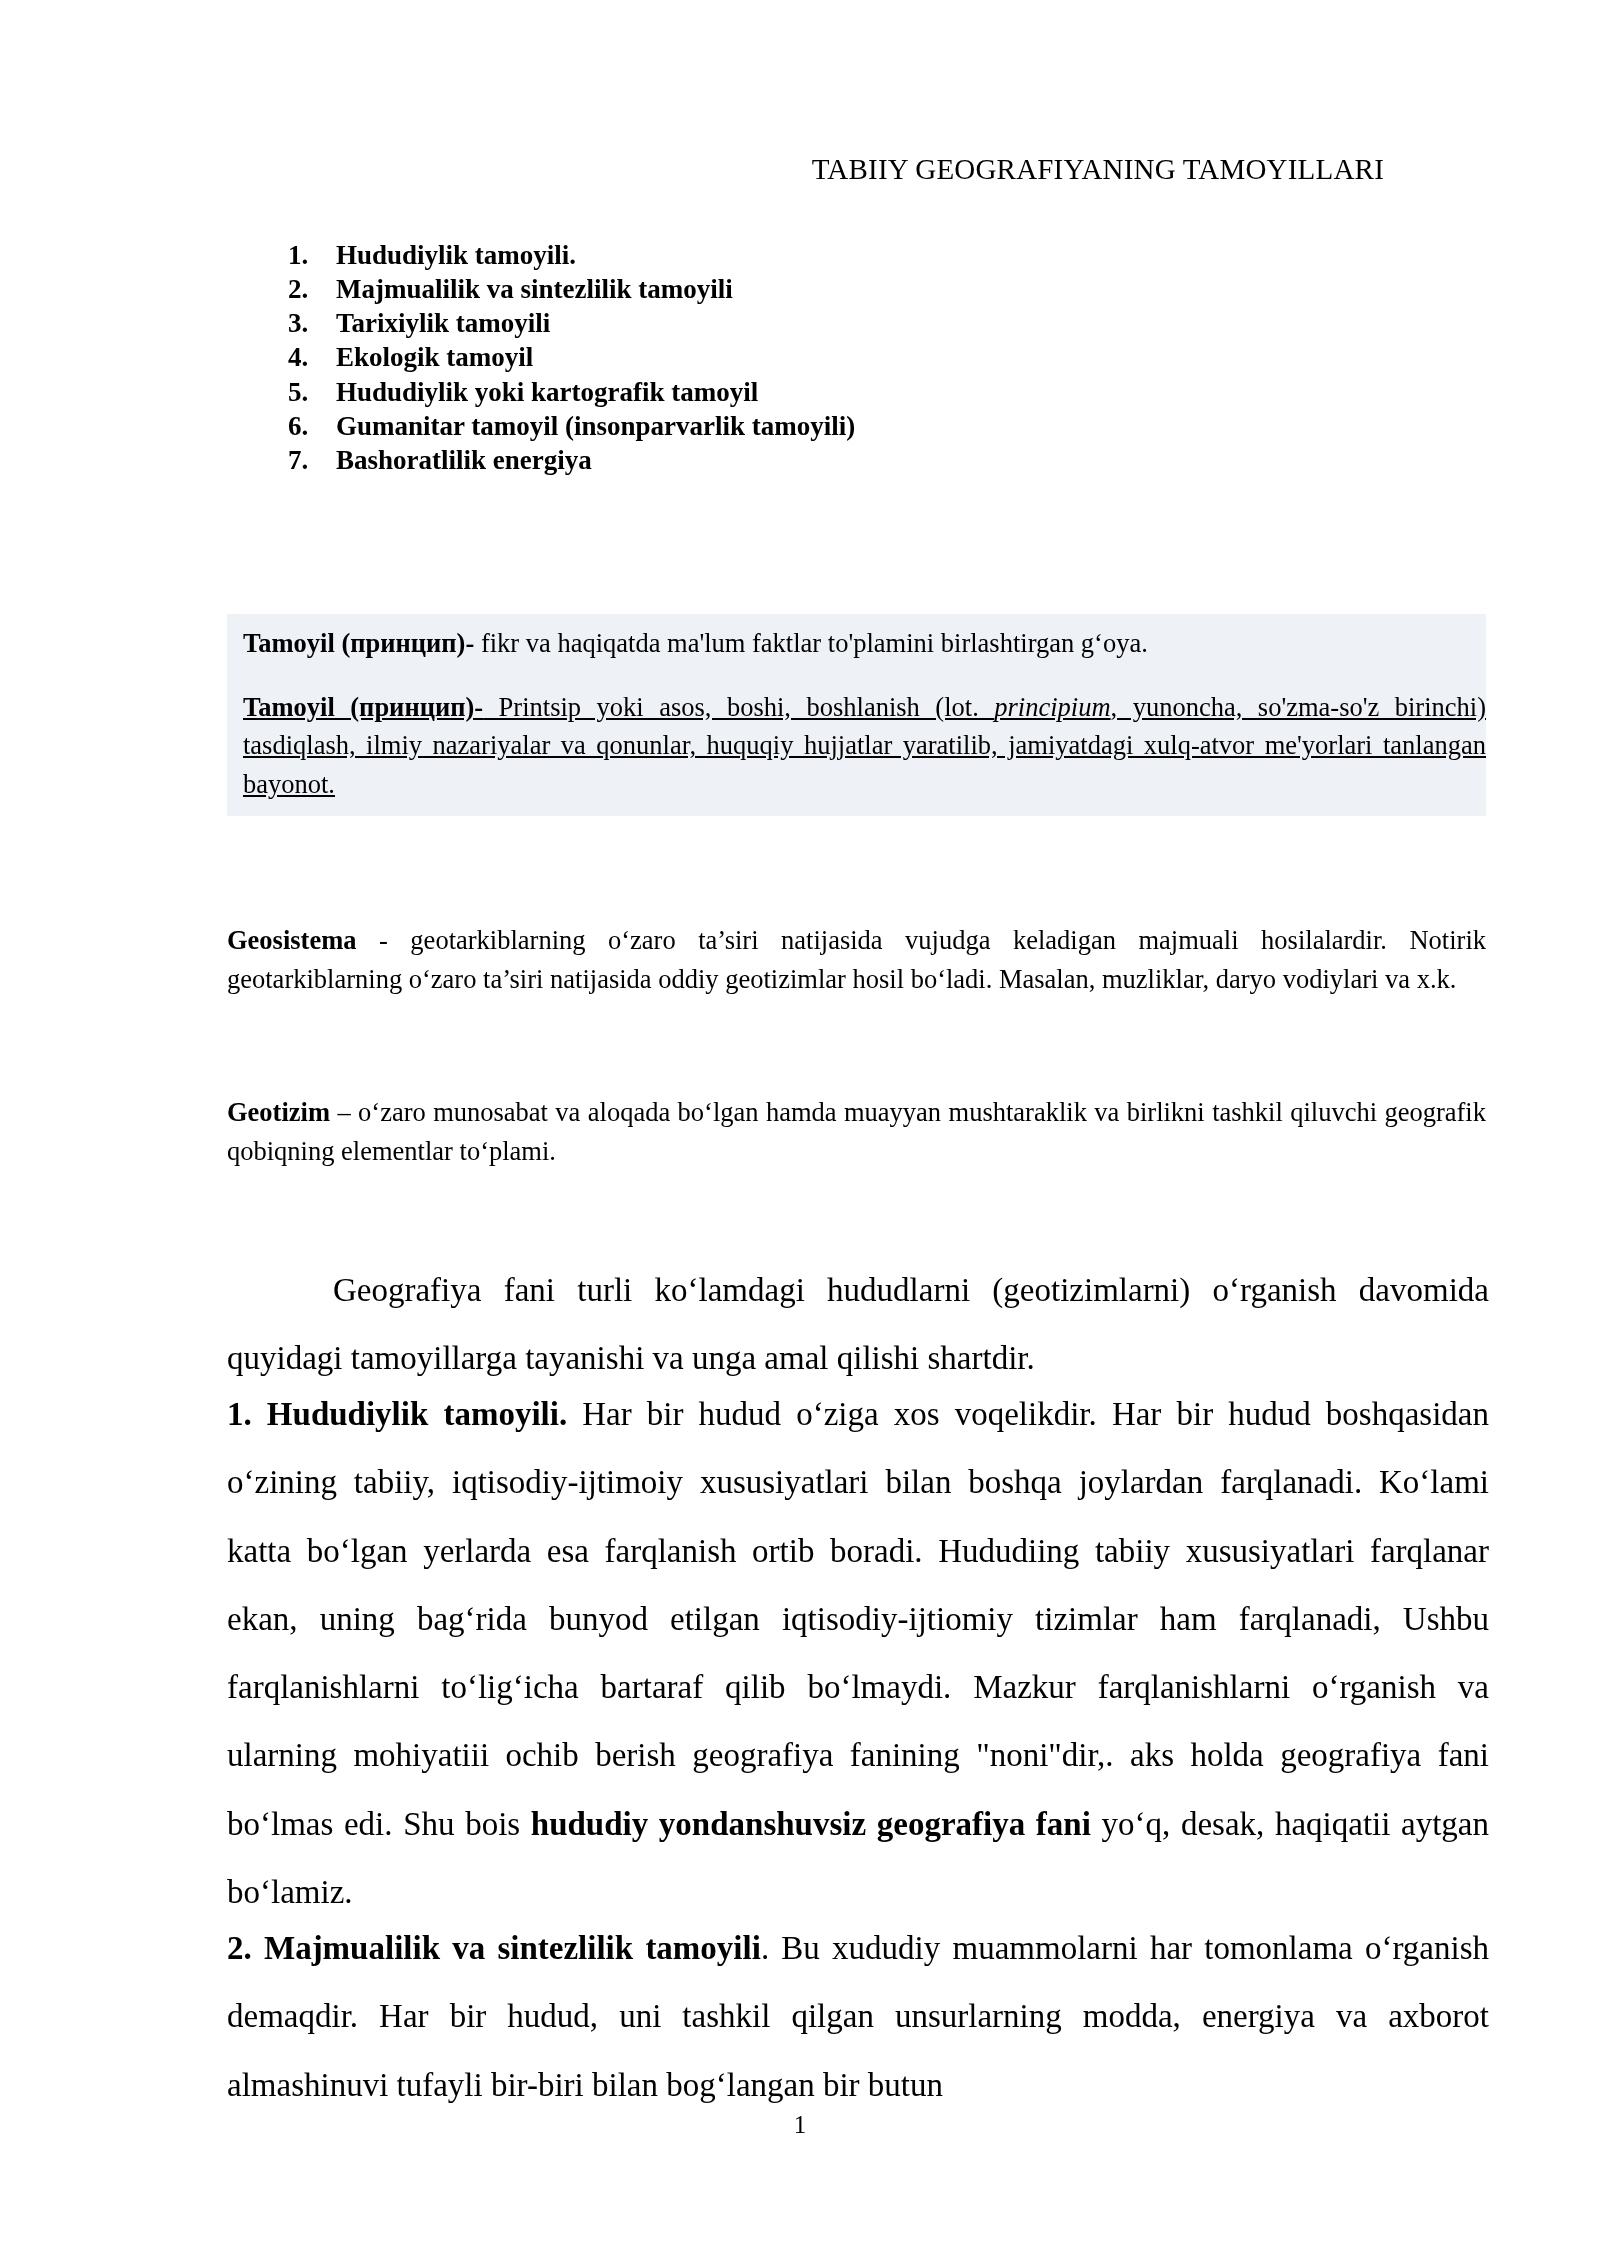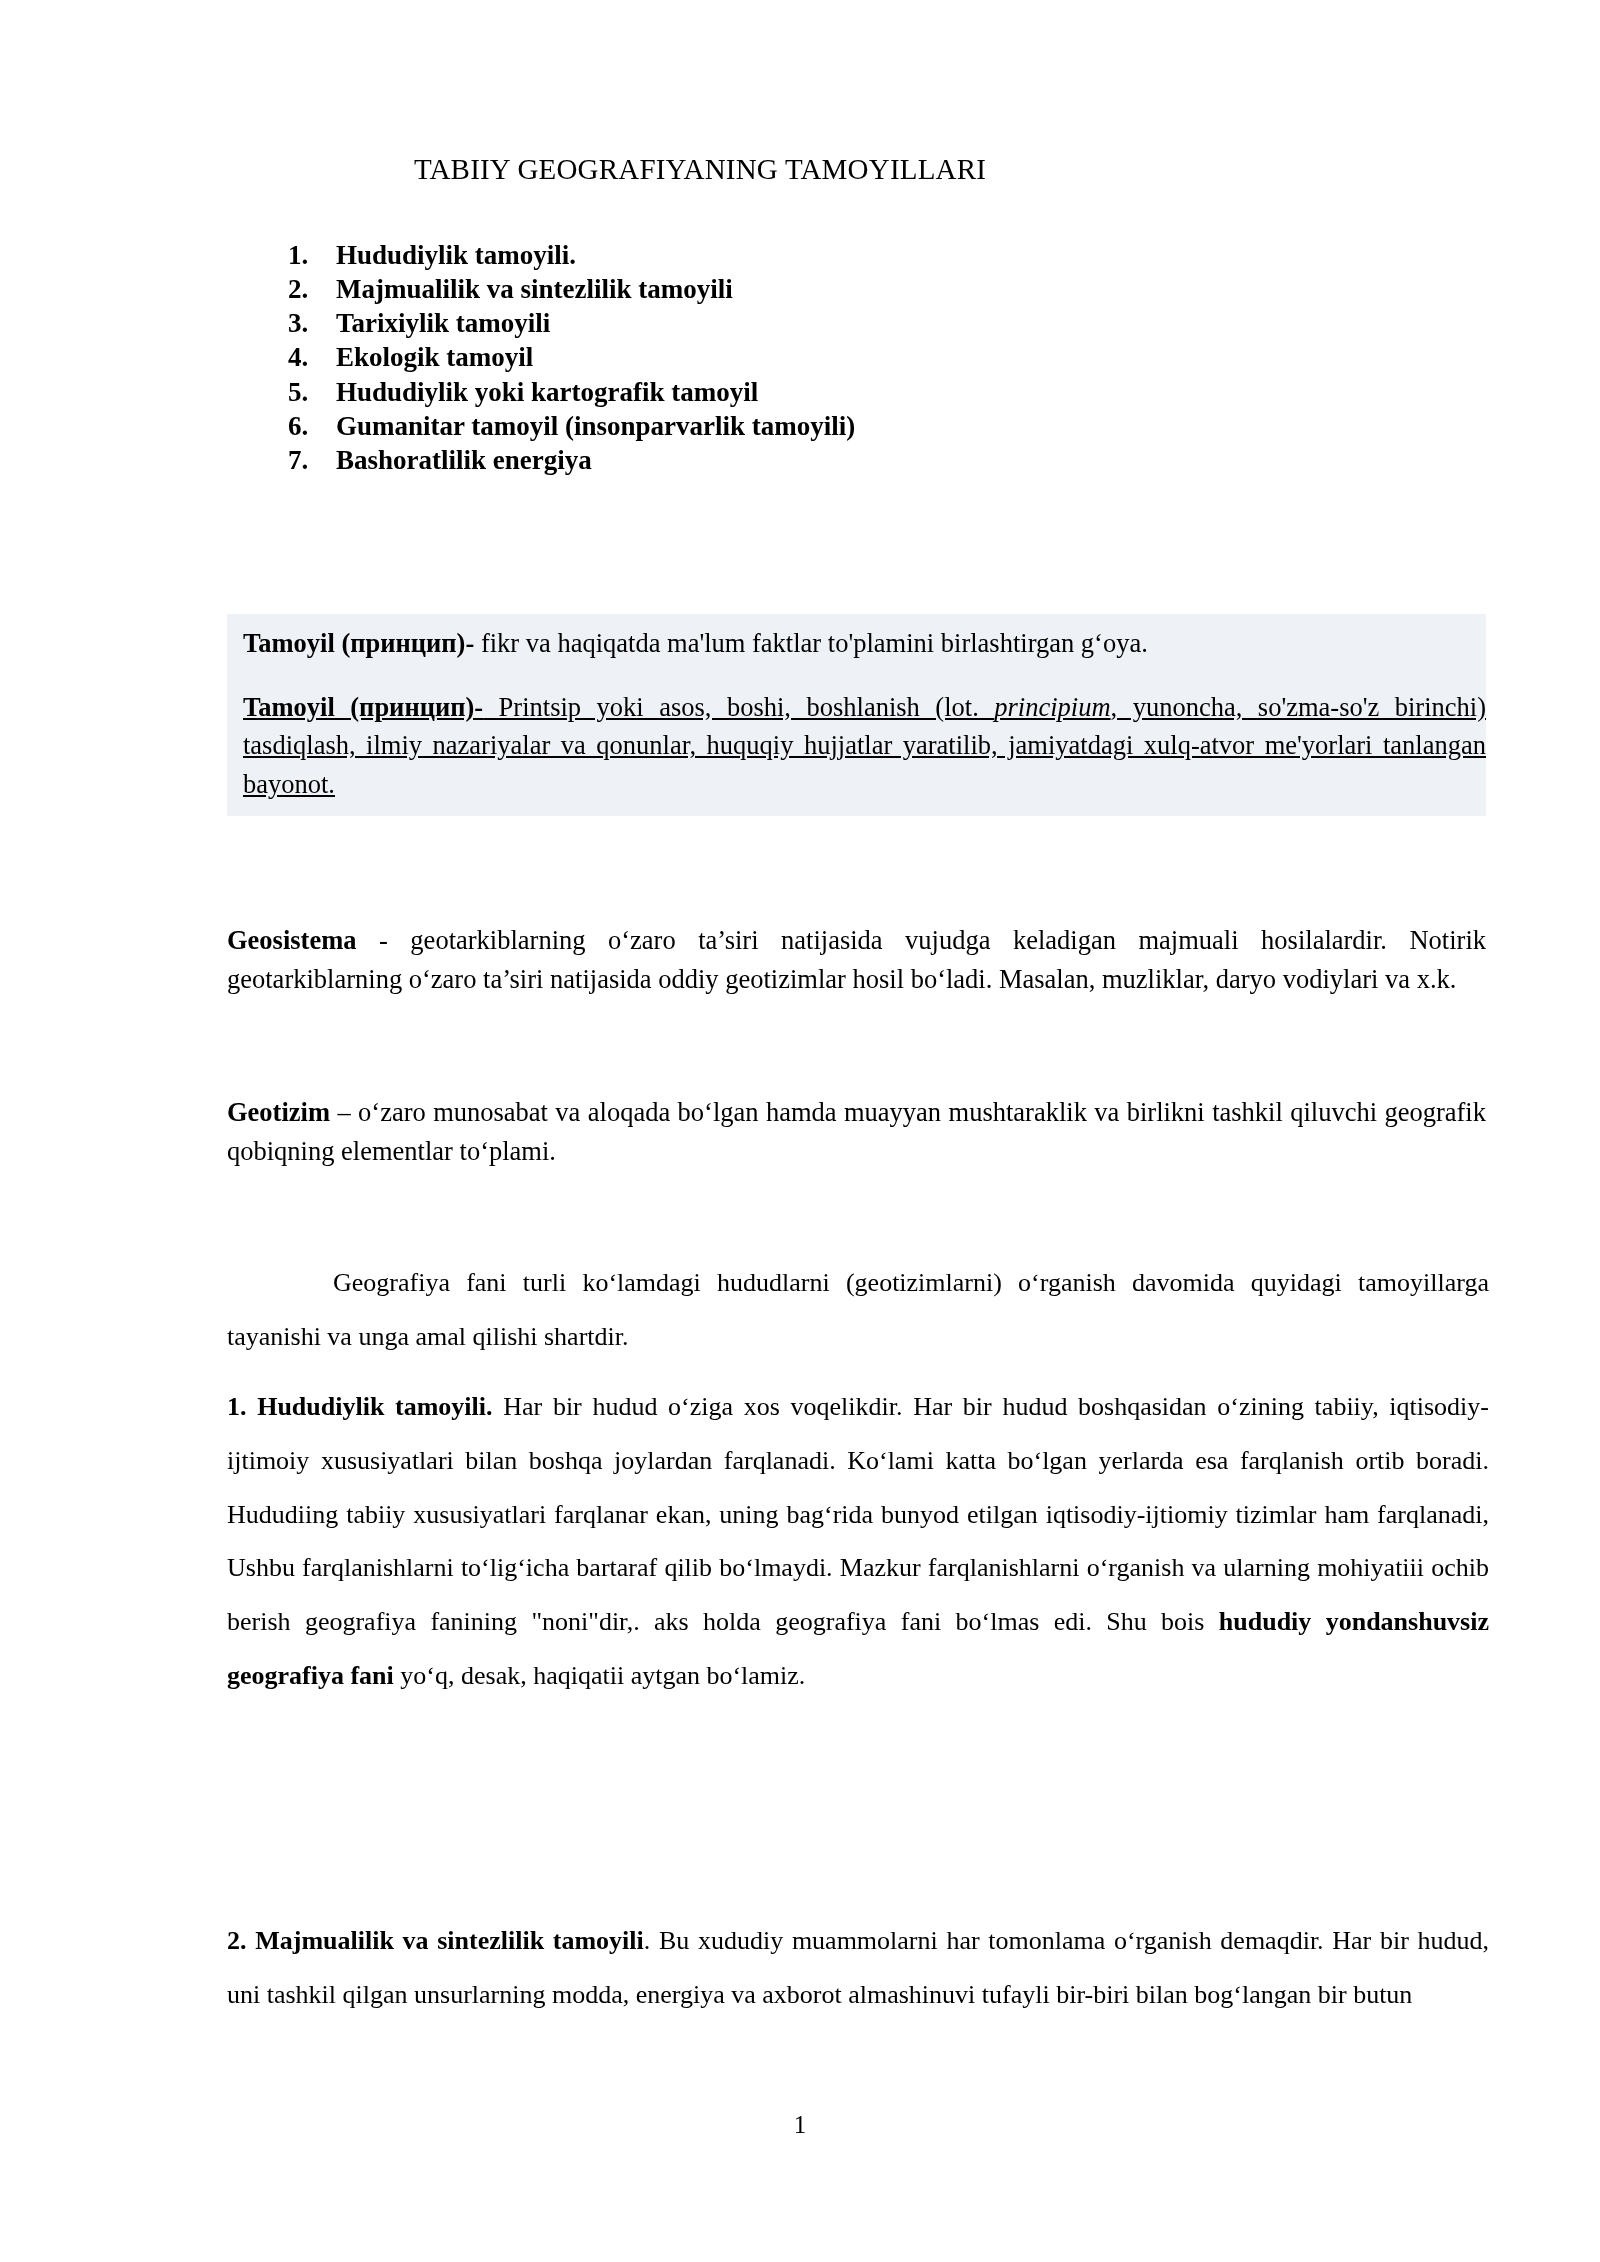--- a/index.html
+++ b/index.html
@@ -16,24 +16,24 @@
     width: 1600px;
     height: 2262px;
     background: #ffffff;
     overflow: hidden;
     box-sizing: border-box;
   }
 
   
   .doc-title {
     position: absolute;
-    left: 8px;
+    left: 0;
     top: 152px;
     width: 1384px;
-    text-align: center;
+    text-align: right;
     font-size: 29px;
     line-height: 1.2;
     letter-spacing: 0.2px;
     font-weight: 400;
   }
 
   
   .principle-list {
     position: absolute;
     left: 288px;
@@ -97,21 +97,21 @@
   }
   .plain-def b { font-weight: 700; }
   #geosistema-para { top: 921px; }
   #geotizim-para   { top: 1093px; }
 
   
   .body-para {
     position: absolute;
     left: 227px;
     width: 1262px;
-    font-size: 26px;
+    font-size: 33px;
     line-height: 2.07;
     text-align: justify;
     text-justify: inter-word;
     margin: 0;
   }
   .body-para b { font-weight: 700; }
   #intro-para     { top: 1256px; text-indent: 106px; }
   #section-1-para { top: 1380px; }
   #section-2-para { top: 1914px; }
 

